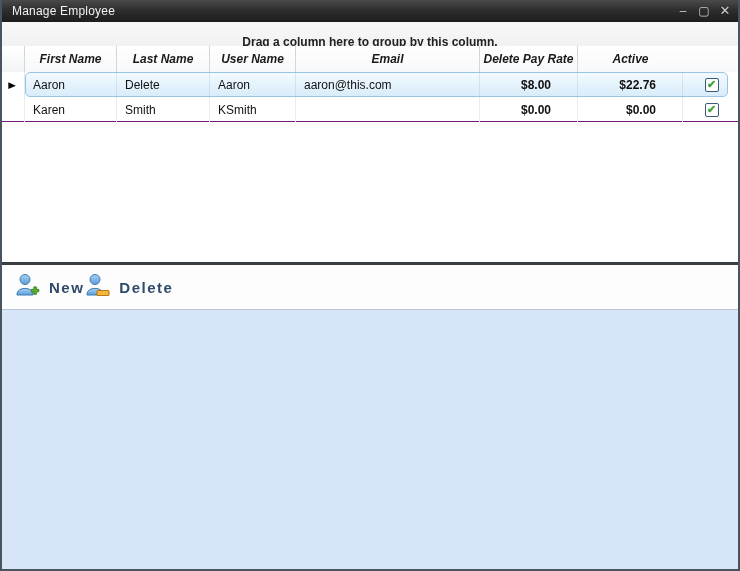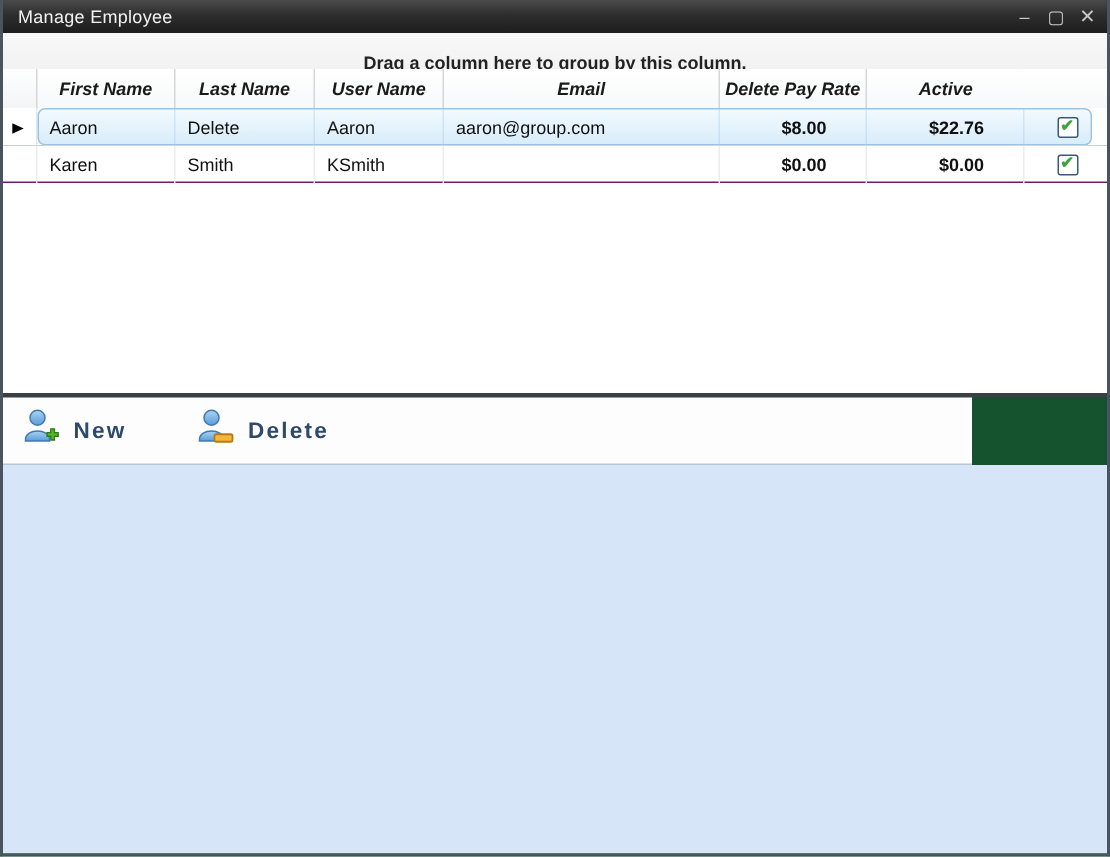--- a/index.html
+++ b/index.html
@@ -57,22 +57,22 @@
   .arrow-ind{ font-size:10px; color:#000; transform:scaleY(.9); }
   .checkbox{
     width:14px; height:14px; background:#fff; border:1px solid #3c5a78; border-radius:2px;
     display:flex; align-items:center; justify-content:center;
   }
   .checkbox .chk{ color:#3fa53f; font-size:11px; font-weight:bold; line-height:1; }
   .grid-empty{ position:absolute; left:-2px; top:122px; width:740px; height:140px; background:#fff; }
   
   .sep{ position:absolute; left:-2px; top:262px; width:740px; height:3px; background:#3a3f45; }
   .toolbar{
-    position:absolute; left:-2px; top:265px; width:648px; height:45px; background:#fdfdfd;
-    display:flex; align-items:center; gap:46px; padding-left:14px;
+    position:absolute; left:-2px; top:265px; width:740px; height:45px; background:#fdfdfd;
+    display:flex; align-items:center; padding-left:14px;
     border-bottom:1px solid #b9c6d4;
   }
   .tool-btn{ display:flex; align-items:center; gap:8px; cursor:pointer; }
   .tool-btn .lbl{ font-size:15px; font-weight:bold; color:#2d4a6b; letter-spacing:1.5px; }
   
   .form-panel{ position:absolute; left:-2px; top:310px; width:740px; height:259px; background:#d6e5f7; }
 </style>
 </head>
 <body>
 
@@ -100,21 +100,21 @@
   </div>
 
   <div class="grid-row row-1">
     <div class="sel-bg"></div>
     <div class="cell indicator">
         <span class="arrow-ind">▶</span>
       </div>
     <div class="cell">Aaron</div>
     <div class="cell">Delete</div>
     <div class="cell">Aaron</div>
-    <div class="cell">aaron@group.com</div>
+    <div class="cell">aaron@this.com</div>
     <div class="cell num">$8.00</div>
     <div class="cell num">$22.76</div>
     <div class="cell center" style="border-right:none;">
       <span class="checkbox">
           <span class="chk">✔</span>
         </span>
     </div>
   </div>
 
   <div class="grid-row row-2">

